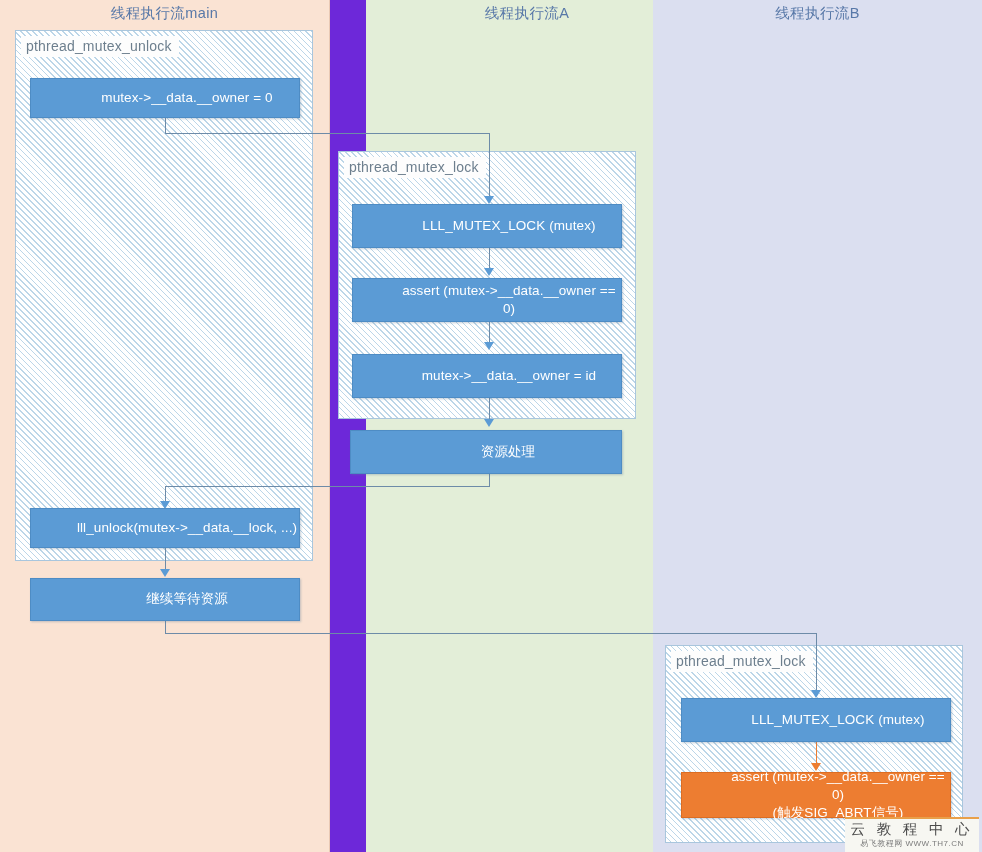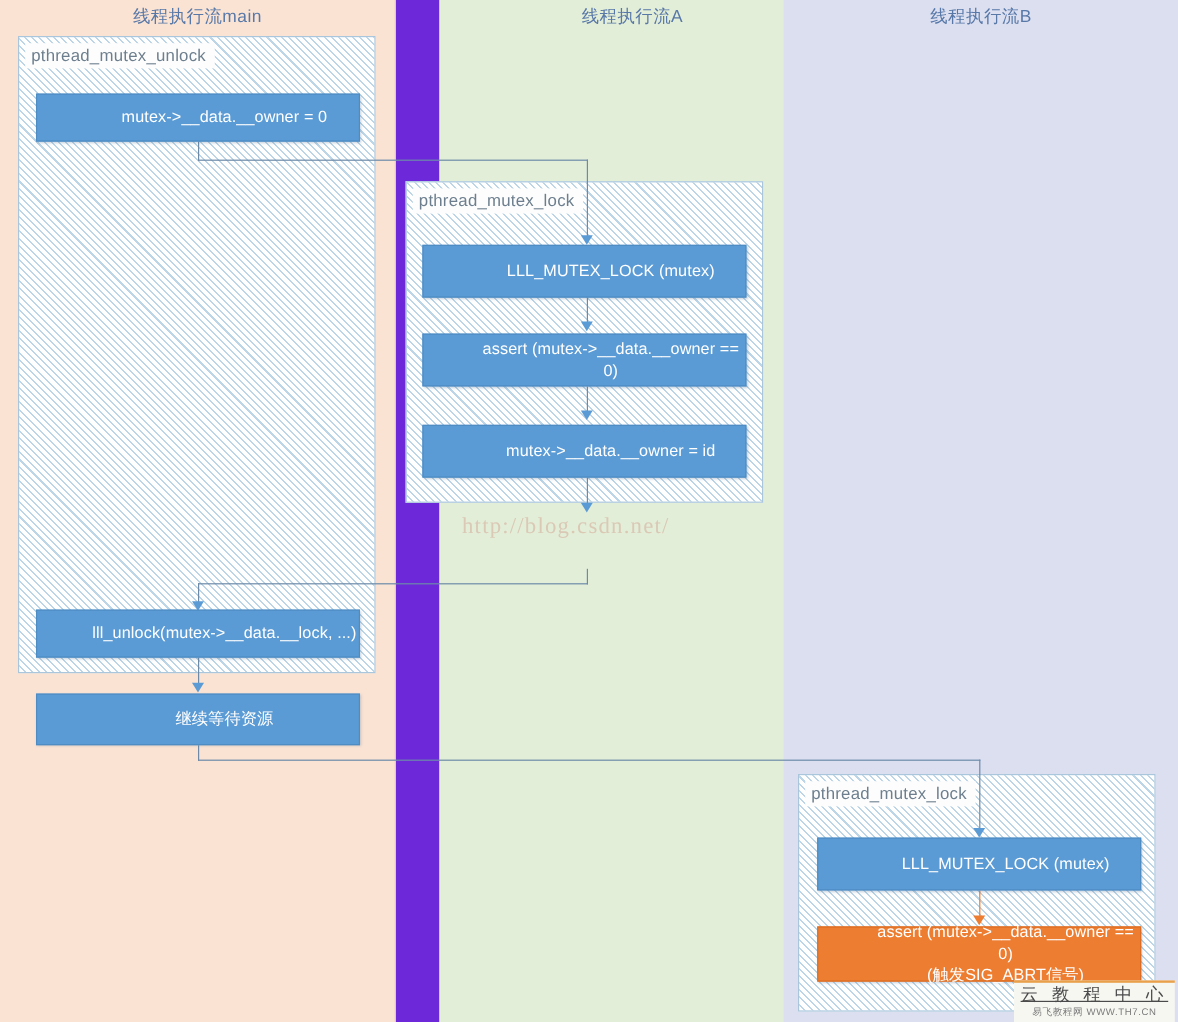--- a/index.html
+++ b/index.html
@@ -86,21 +86,20 @@
     width:134px;height:34px;
     background:#f7f7f2;
     border-top:2px solid #e9a04a;
     text-align:center;
     pointer-events:none;
   }
   #wm-th7 .big{
     display:block;font-size:14.5px;color:#4b4b4b;
     letter-spacing:4px;line-height:18px;padding-top:1px;
     font-family:"Liberation Serif","DejaVu Serif",serif;
-    text-decoration:underline;
   }
   #wm-th7 .small{
     display:block;font-size:8px;color:#7b7b7b;
     letter-spacing:.5px;line-height:11px;
   }
 </style>
 </head>
 <body>
 
 <div id="stage">
@@ -176,20 +175,23 @@
   </div>
 
   <div class="box" style="left:352px;top:278px;width:270px;height:44px;">
     <span>assert (mutex-&gt;__data.__owner == 0)</span>
   </div>
 
   <div class="box" style="left:352px;top:354px;width:270px;height:44px;">
     <span>mutex-&gt;__data.__owner = id</span>
   </div>
 
+  <div class="box" style="left:350px;top:430px;width:272px;height:44px;">
+    <span>资源处理</span>
+  </div>
 
   <div class="box" style="left:681px;top:698px;width:270px;height:44px;">
     <span>LLL_MUTEX_LOCK (mutex)</span>
   </div>
 
   <div class="box orange" style="left:681px;top:772px;width:270px;height:46px;flex-direction:column;">
     <span class="l2">assert (mutex-&gt;__data.__owner == 0)</span>
     <span class="l2">(触发SIG_ABRT信号)</span>
   </div>
 

